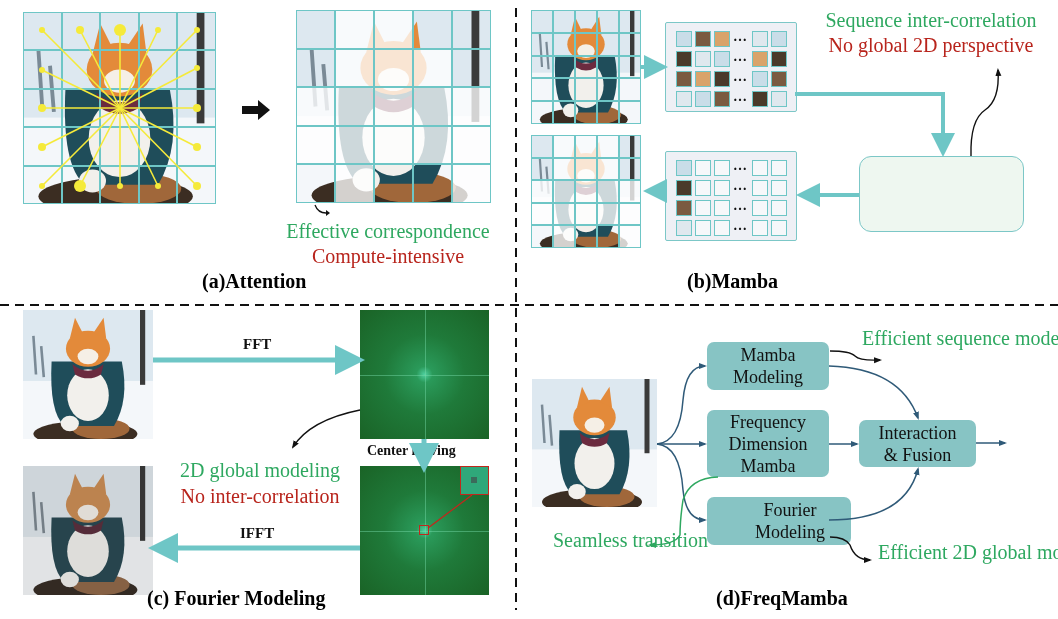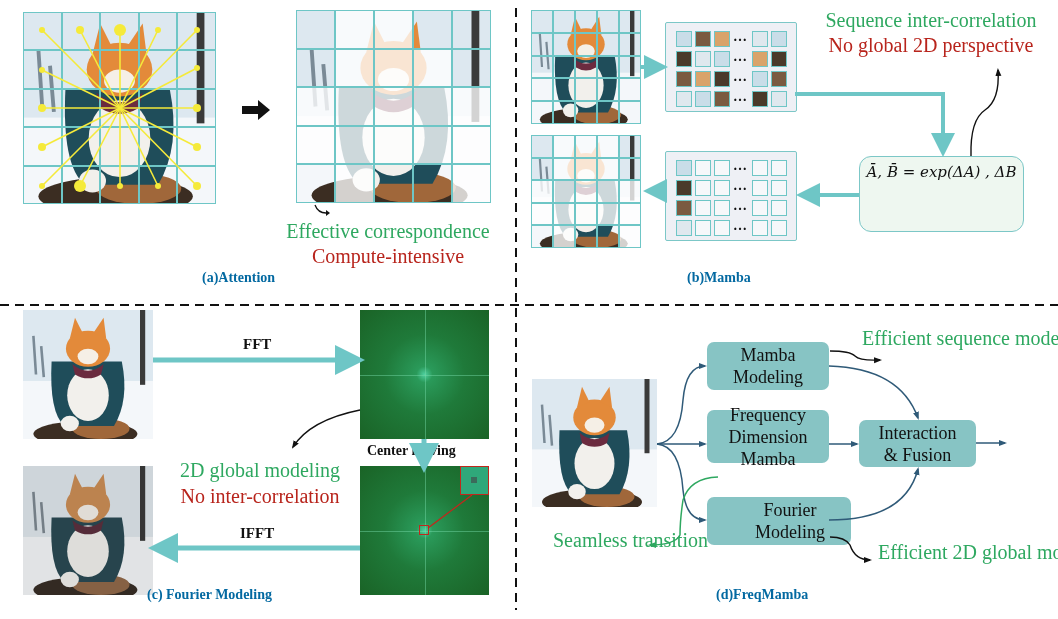--- a/index.html
+++ b/index.html
@@ -1,20 +1,20 @@
 <!DOCTYPE html>
 <html><head>
 <meta charset="utf-8">
 <style>
   html,body{margin:0;padding:0;background:#fff;}
   body{width:1058px;height:619px;position:relative;overflow:hidden;font-family:"Liberation Serif",serif;}
   .abs{position:absolute;}
   .green{color:#2ea860;}
   .red{color:#b8241c;}
-  .caption{position:absolute;font-weight:bold;font-size:14px;color:#0369a1;font-family:"Liberation Serif",serif;white-space:nowrap;}
+  .caption{position:absolute;font-weight:bold;font-size:20px;color:#000000;font-family:"Liberation Serif",serif;white-space:nowrap;}
   .note{position:absolute;font-size:20px;white-space:nowrap;line-height:24px;text-align:center;}
   .img{position:absolute;overflow:hidden;}
   .cat{width:100%;height:100%;}
   .grid{position:absolute;display:grid;grid-template-columns:repeat(5,1fr);grid-template-rows:repeat(5,1fr);gap:0;}
   .cell{border:1.5px solid #6ec6c6;box-sizing:border-box;}
   .cell.fade{background:rgba(255,255,255,0.78);}
   .seqbox{position:absolute;background:#eef0f5;border:1.5px solid #7cc7c7;border-radius:2px;}
   .tok{position:absolute;width:16px;height:16px;border:1.5px solid #6ec6c6;box-sizing:border-box;}
   .dots{position:absolute;font-size:14px;font-weight:bold;color:#111;letter-spacing:-1px;}
   .formula{position:absolute;background:#eef7f0;border:1.5px solid #7cc7c7;border-radius:12px;font-family:"DejaVu Serif",serif;font-style:italic;font-size:15px;line-height:22px;text-align:center;color:#111;}
@@ -276,21 +276,20 @@
     <div class="tok" style="left: 105px; top: 48px; background: rgb(246, 248, 250);"></div>
     <div class="tok" style="left: 10px; top: 68px; background: rgb(223, 232, 238);"></div>
     <div class="tok" style="left: 29px; top: 68px; background: rgb(246, 248, 250);"></div>
     <div class="tok" style="left: 48px; top: 68px; background: rgb(246, 248, 250);"></div>
     <div class="dots" style="left: 67px; top: 66px;">…</div>
     <div class="tok" style="left: 86px; top: 68px; background: rgb(246, 248, 250);"></div>
     <div class="tok" style="left: 105px; top: 68px; background: rgb(246, 248, 250);"></div>
   </div>
 
 <div class="formula" style="left:859px;top:156px;width:165px;height:76px;padding-top:4px;box-sizing:border-box;">
-  <div>Ā, B̄ = exp(ΔA) , ΔB</div>
 </div>
 
 <div class="note green" style="left:806px;top:8px;width:250px;">Sequence inter-correlation</div>
 <div class="note red" style="left:806px;top:33px;width:250px;">No global 2D perspective</div>
 <div class="caption" style="left:687px;top:270px;">(b)Mamba</div>
 
 <div class="img" style="left:23px;top:310px;width:130px;height:129px;">
   <svg class="cat" viewBox="0 0 100 100" preserveAspectRatio="none">
       <use href="#catimg"></use>
     </svg>
@@ -324,21 +323,21 @@
 
 <div class="img" style="left:532px;top:379px;width:125px;height:128px;">
   <svg class="cat" viewBox="0 0 100 100" preserveAspectRatio="none">
       <use href="#catimg"></use>
     </svg>
 </div>
 
 <div class="blk" style="left:707px;top:342px;width:122px;height:48px;">
     <span style="display:block;width:90px;">Mamba Modeling</span>
   </div>
-<div class="blk" style="left:707px;top:410px;width:122px;height:53px;">
+<div class="blk" style="left:707px;top:410px;width:122px;height:67px;">
     <span style="display:block;width:110px;">Frequency Dimension Mamba</span>
   </div>
 <div class="blk" style="left:707px;top:497px;width:122px;height:48px;padding-left:22px;">
     <span style="display:block;width:90px;">Fourier Modeling</span>
   </div>
 <div class="blk" style="left:859px;top:420px;width:117px;height:47px;">
     <span style="display:block;width:90px;">Interaction &amp; Fusion</span>
   </div>
 
 <div class="note green" style="left:862px;top:325px;width:190px;line-height:26px;"><span>Efficient sequence modeling</span></div>

